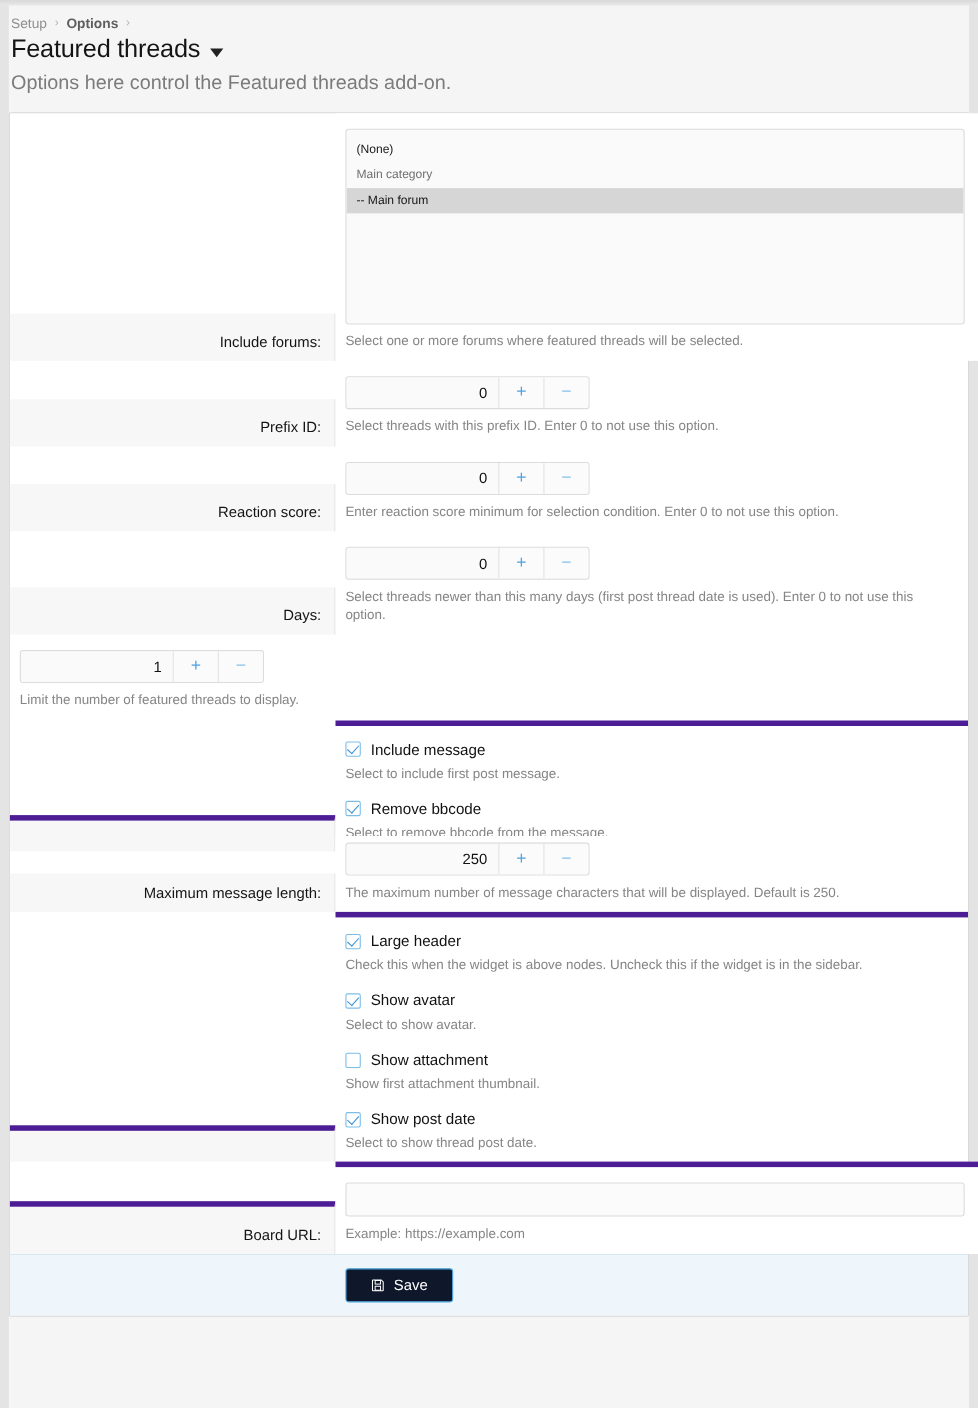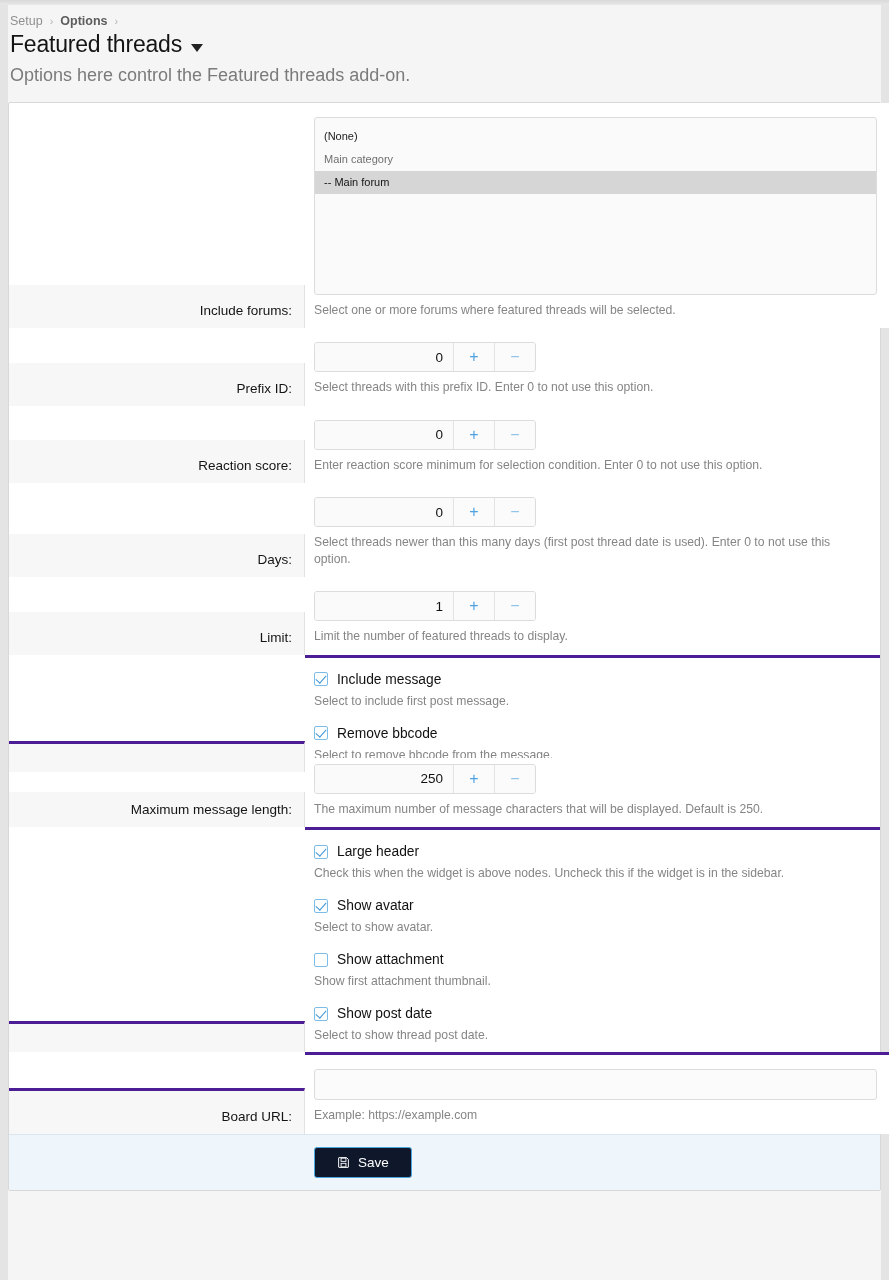--- a/index.html
+++ b/index.html
@@ -86,21 +86,21 @@
     font-size: 13.5px;
     color:#141414;
   }
   .cell-field {
     flex:1 1 auto;
     background:#fff;
     padding: 14px 14px 10px 9px;
   }
   .group-sep .cell-label,
   .group-sep .cell-field {
-    border-top:3px solid #4c1d95;
+    border-top:5px solid #4c1d95;
   }
 
   .hint {
     font-size: 12.2px;
     color:#858585;
     margin-top: 7px;
     line-height:1.35;
   }
 
   
@@ -277,21 +277,20 @@
         <div class="stepper">
           <div class="num">0</div>
           <div class="btn plus">+</div>
           <div class="btn minus">−</div>
         </div>
         <div class="hint">Select threads newer than this many days (first post thread date is used). Enter 0 to not use this option.</div>
       </div>
     </div>
 
     <div class="row">
-      <div class="cell-label">Limit:</div>
       <div class="cell-field">
         <div class="stepper">
           <div class="num">1</div>
           <div class="btn plus">+</div>
           <div class="btn minus">−</div>
         </div>
         <div class="hint">Limit the number of featured threads to display.</div>
       </div>
     </div>
 

